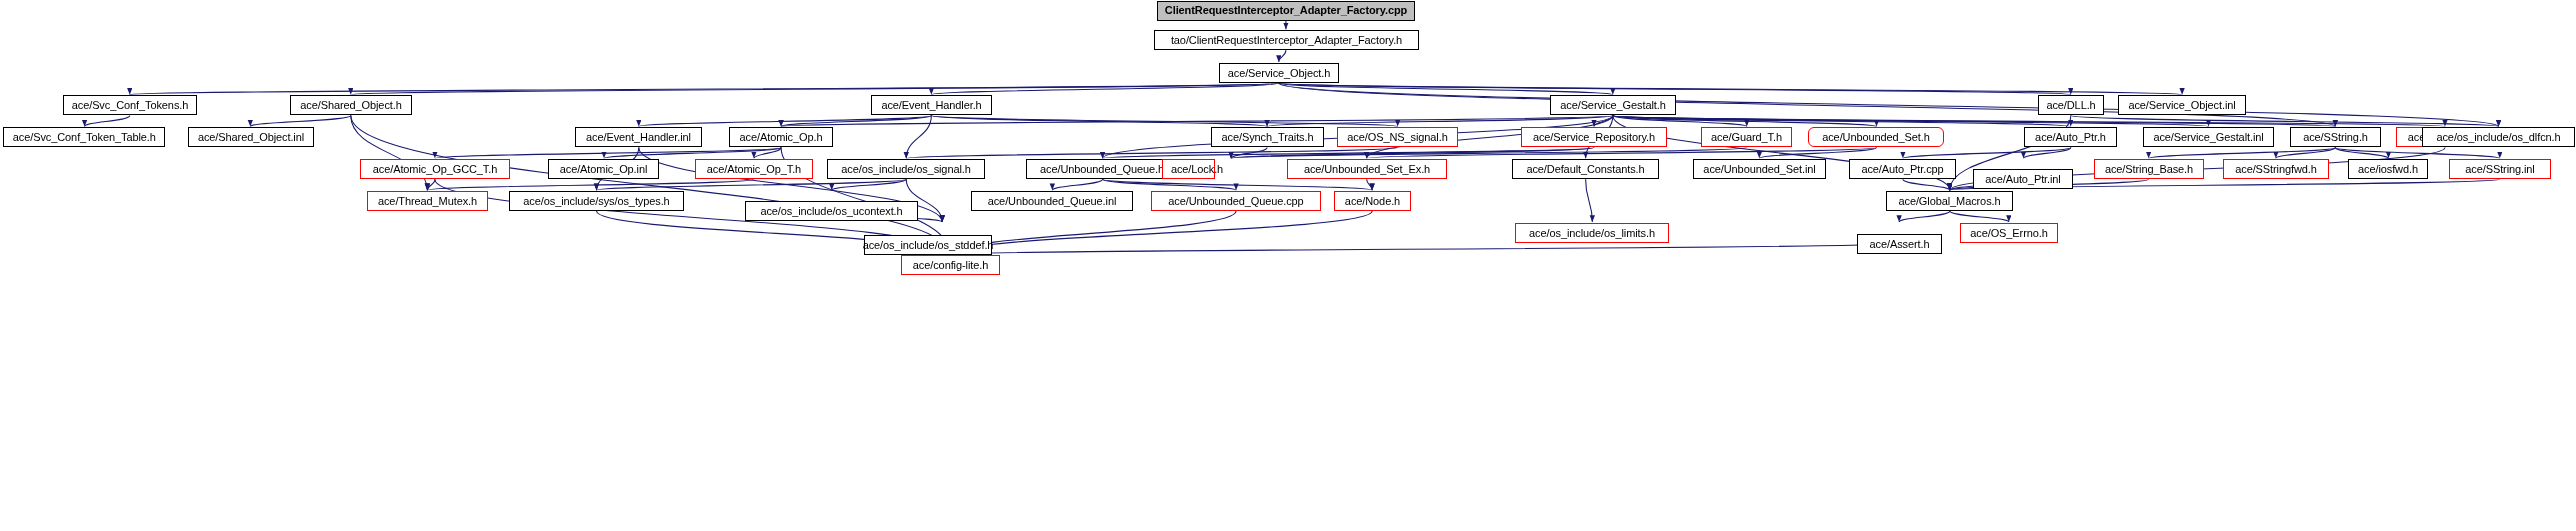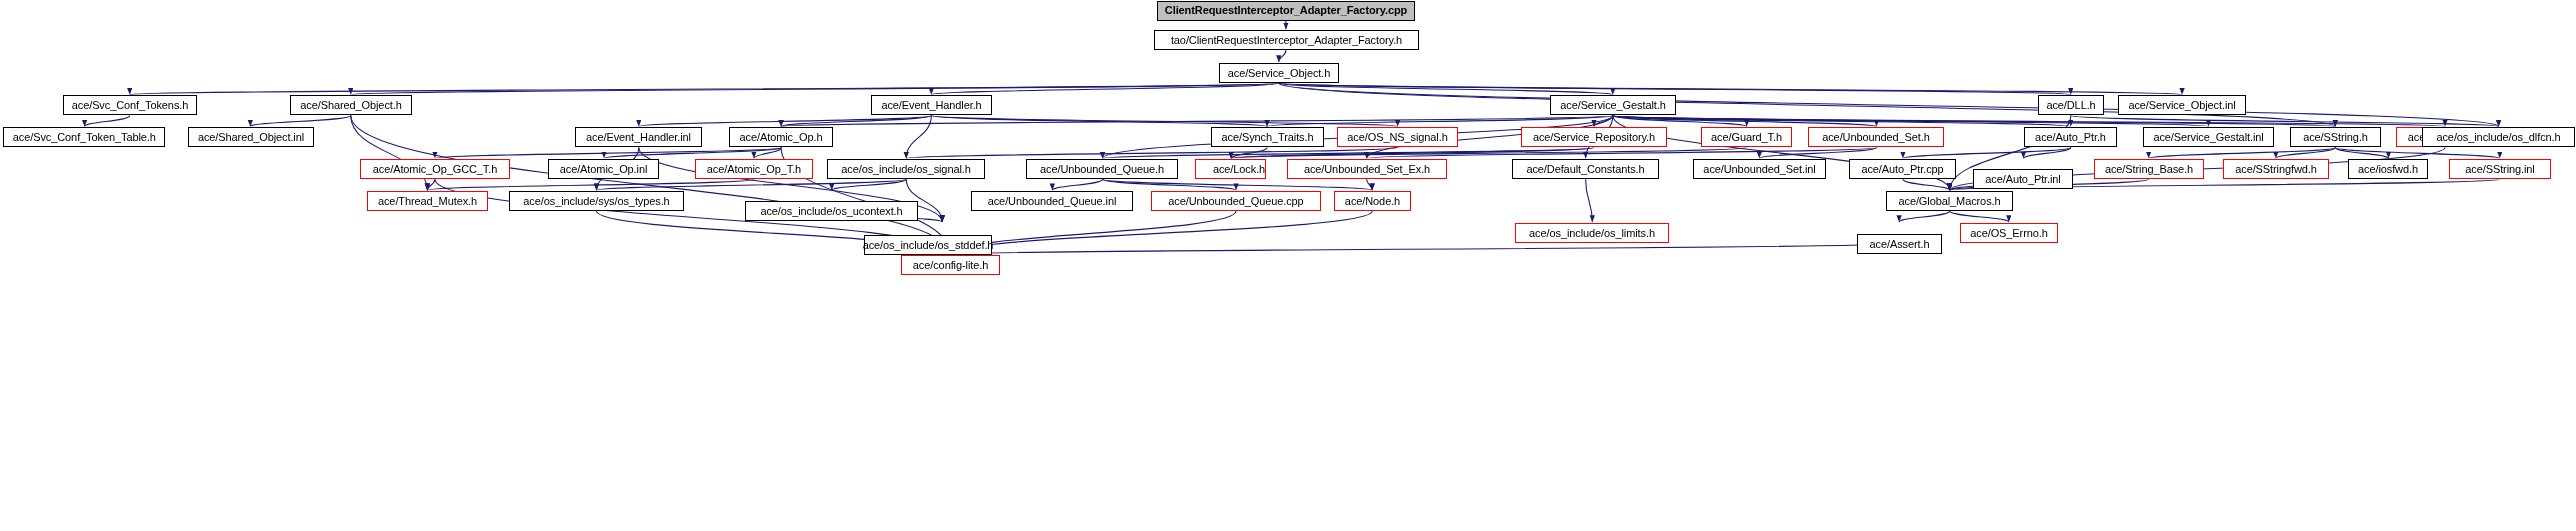--- a/index.html
+++ b/index.html
@@ -188,21 +188,21 @@
       </div>
       <div class="node leaf" style="left: 1337px; top: 127px; width: 121px;">
         <span class="node-label">ace/OS_NS_signal.h</span>
       </div>
       <div class="node leaf" style="left: 1521px; top: 127px; width: 146px;">
         <span class="node-label">ace/Service_Repository.h</span>
       </div>
       <div class="node leaf" style="left: 1701px; top: 127px; width: 91px;">
         <span class="node-label">ace/Guard_T.h</span>
       </div>
-      <div class="node leaf" style="left: 1808px; top: 127px; width: 136px;">
+      <div class="node leaf" style="left: 1808px; top: 127px; width: 136px; border-radius: 6px;">
         <span class="node-label">ace/Unbounded_Set.h</span>
       </div>
       <div class="node" style="left: 2024px; top: 127px; width: 93px;">
         <span class="node-label">ace/Auto_Ptr.h</span>
       </div>
       <div class="node" style="left: 2143px; top: 127px; width: 131px;">
         <span class="node-label">ace/Service_Gestalt.inl</span>
       </div>
       <div class="node" style="left: 2290px; top: 127px; width: 91px;">
         <span class="node-label">ace/SString.h</span>
@@ -221,21 +221,21 @@
       </div>
       <div class="node leaf" style="left: 695px; top: 159px; width: 118px;">
         <span class="node-label">ace/Atomic_Op_T.h</span>
       </div>
       <div class="node" style="left: 827px; top: 159px; width: 158px;">
         <span class="node-label">ace/os_include/os_signal.h</span>
       </div>
       <div class="node" style="left: 1026px; top: 159px; width: 152px;">
         <span class="node-label">ace/Unbounded_Queue.h</span>
       </div>
-      <div class="node leaf" style="left: 1195px; top: 159px; width: 71px; padding-left: 22px;">
+      <div class="node leaf" style="left: 1162px; top: 159px; width: 53px; padding-left: 22px;">
         <span class="node-label">ace/Lock.h</span>
       </div>
       <div class="node leaf" style="left: 1287px; top: 159px; width: 160px;">
         <span class="node-label">ace/Unbounded_Set_Ex.h</span>
       </div>
       <div class="node" style="left: 1512px; top: 159px; width: 147px;">
         <span class="node-label">ace/Default_Constants.h</span>
       </div>
       <div class="node" style="left: 1693px; top: 159px; width: 133px;">
         <span class="node-label">ace/Unbounded_Set.inl</span>

